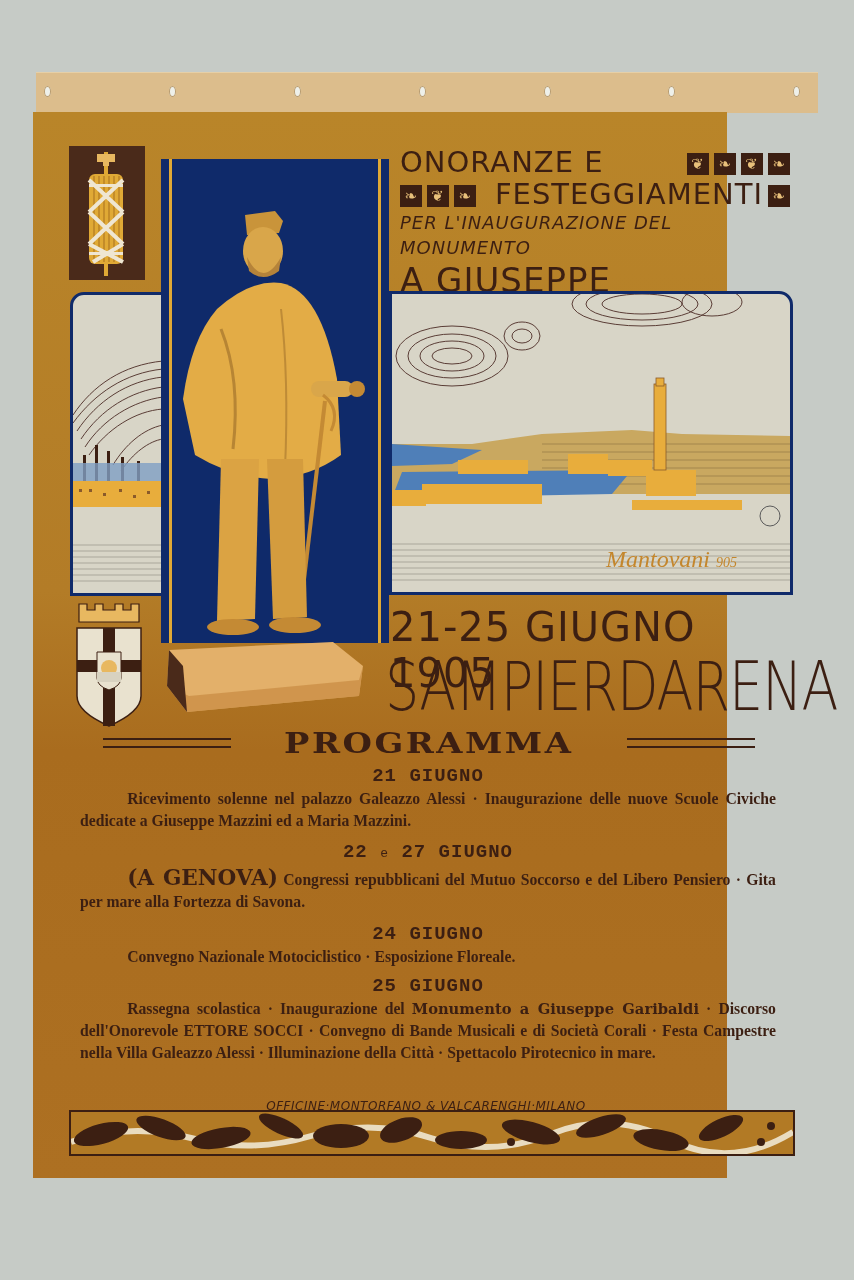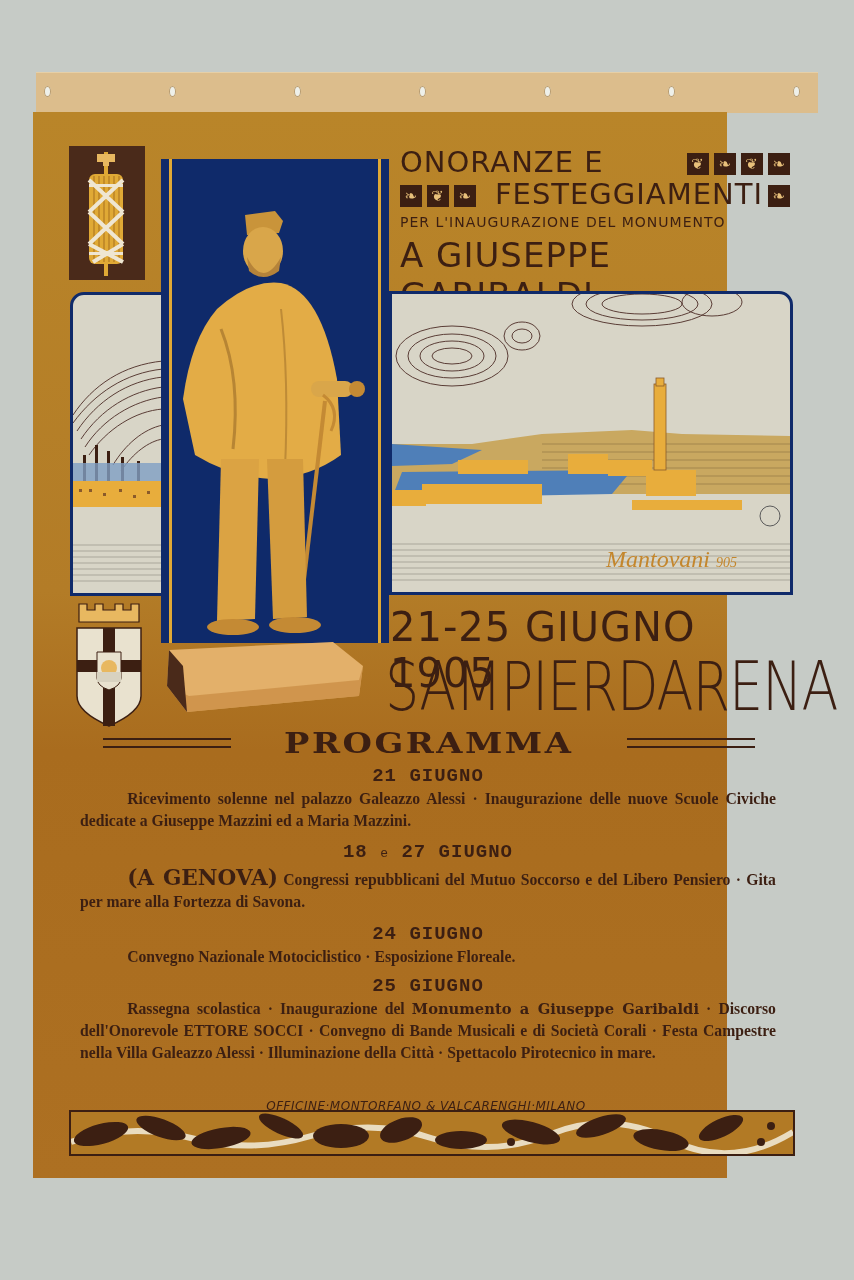--- a/index.html
+++ b/index.html
@@ -7,21 +7,21 @@
   .strip{position:absolute;left:36px;top:72px;width:782px;height:40px;background:#dcbd8c;border-top:1px solid #e6cfa6;}
   .hole{position:absolute;top:13px;width:7px;height:11px;border-radius:50%;background:#eef0ea;box-shadow:inset 0 0 0 1px #b89a6c;}
   .poster{position:absolute;left:33px;top:112px;width:694px;height:1066px;background:#b27a25;
     background-image:linear-gradient(180deg,#b98529 0%,#b37c27 45%,#a96c1e 60%,#ad7022 100%);}
   .fasces{position:absolute;left:36px;top:34px;width:76px;height:134px;background:#4a2a1a;}
   .blue-panel{position:absolute;left:128px;top:47px;width:228px;height:484px;background:#0f2a6a;}
   .blue-panel .gold-line{position:absolute;top:0;bottom:0;width:3px;background:#e0a935;}
   .title{position:absolute;left:367px;top:34px;width:390px;color:#3c1f12;font-family:"DejaVu Sans",sans-serif;letter-spacing:1px;}
   .t1{font-size:29px;line-height:32px;}
   .t2{font-size:29px;line-height:32px;text-align:right;}
-  .t3{font-size:14px;line-height:25px;}
+  .t3{font-size:18px;line-height:25px;font-style:italic;}
   .t4{font-size:34px;line-height:40px;}
   .leafbox{display:inline-block;width:22px;height:22px;background:#3c1f12;margin-left:5px;vertical-align:middle;color:#e8c07a;font-size:15px;text-align:center;line-height:22px;}
   .scene-left{position:absolute;left:37px;top:180px;width:90px;height:298px;background:#d8d5c7;border:3px solid #0f2a6a;border-radius:14px 0 0 0;overflow:hidden;}
   .scene-right{position:absolute;left:356px;top:179px;width:398px;height:298px;background:#d8d5c7;border:3px solid #0f2a6a;border-radius:0 14px 0 0;overflow:hidden;}
   .signature{position:absolute;left:214px;top:252px;font-family:"Liberation Serif",serif;font-style:italic;font-size:24px;color:#c4862c;}
   .date{position:absolute;left:357px;top:492px;width:400px;color:#3c1f12;font-family:"DejaVu Sans",sans-serif;font-size:40px;letter-spacing:1px;}
   .city{position:absolute;left:352px;top:535px;width:410px;color:#3c1f12;font-family:"DejaVu Sans",sans-serif;font-size:54px;letter-spacing:-1px;font-weight:300;transform:scaleY(1.25);transform-origin:top left;}
   .shield{position:absolute;left:40px;top:490px;width:72px;height:128px;}
   .pedestal{position:absolute;left:130px;top:524px;width:208px;height:80px;}
   .prog-head{position:absolute;left:70px;top:616px;width:652px;height:30px;display:flex;align-items:center;justify-content:space-between;}
@@ -238,21 +238,21 @@
     <span class="rule"></span>
   </div>
 
   <div class="day" style="top:652px">
     <h3>21 GIUGNO</h3>
     <p style="text-indent:48px">Ricevimento solenne nel palazzo Galeazzo Alessi · Inaugurazione delle nuove Scuole Civiche dedicate a Giuseppe Mazzini ed a Maria Mazzini.</p>
   </div>
 
   <div class="day" style="top:728px">
     <h3>
-      <span>18</span>
+      <span>22</span>
       <span class="small-e">e</span>
       <span>27 GIUGNO</span>
     </h3>
     <p style="text-indent:48px">
       <span class="big-inline">(A GENOVA)</span>
       <span>Congressi repubblicani del Mutuo Soccorso e del Libero Pensiero · Gita per mare alla Fortezza di Savona.</span>
     </p>
   </div>
 
   <div class="day" style="top:810px">

